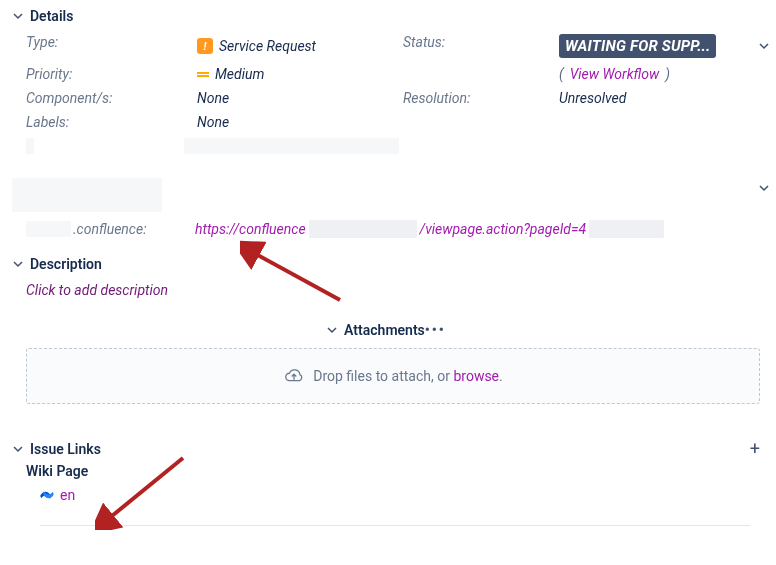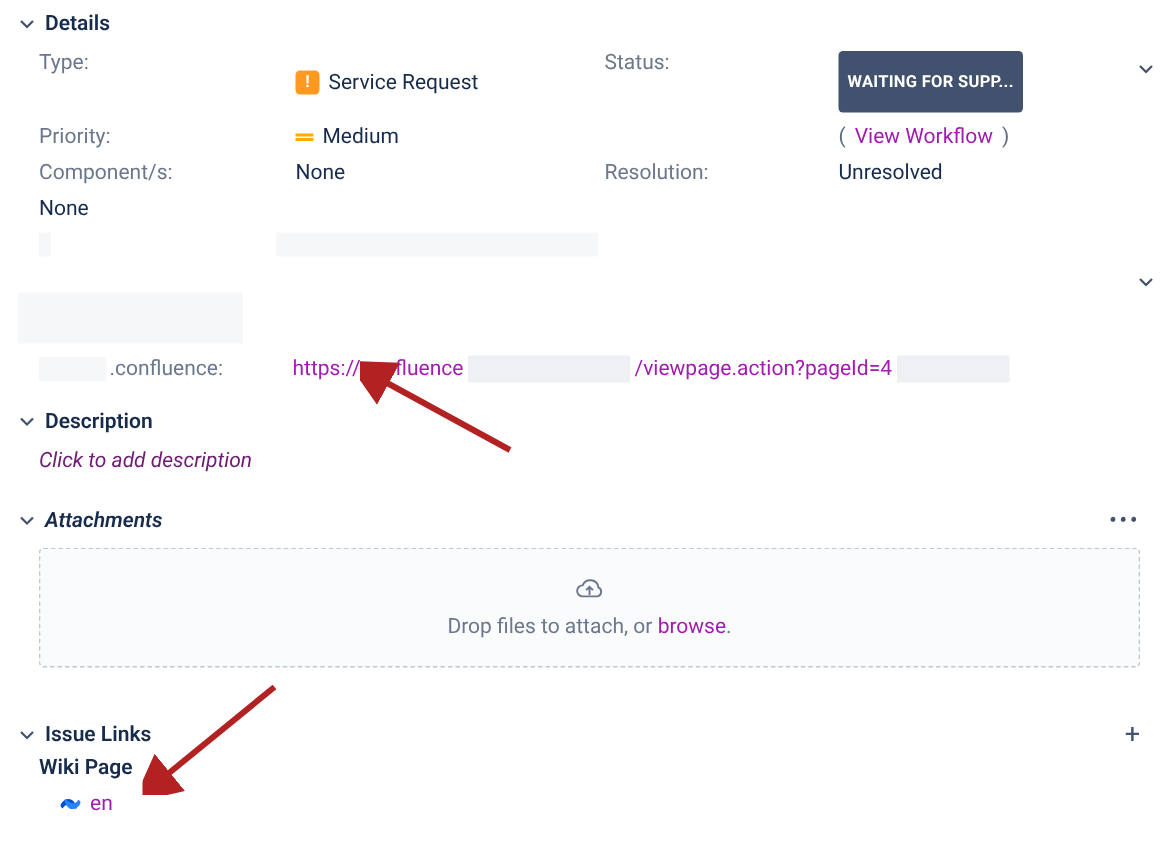--- a/index.html
+++ b/index.html
@@ -32,31 +32,32 @@
     display: inline-flex; align-items: center; justify-content: center;
     color: #42526E;
   }
   .fields {
     display: grid;
     grid-template-columns: 165px 200px 150px 1fr;
     column-gap: 6px;
     row-gap: 8px;
     margin-left: 14px;
     margin-bottom: 4px;
+    font-style: italic;
   }
   .label { color: #6B778C; }
   .value { color: #172B4D; display: flex; align-items: center; gap: 6px; }
   .link { color: #a21caf; cursor: pointer; }
   .badge-status {
     display: inline-block;
     background: #42526E;
     color: #fff;
-    font-size: 11px;
+    font-size: 15px;
     font-weight: 700;
-    padding: 14px 6px;
+    padding: 3px 6px;
     border-radius: 3px;
     letter-spacing: 0.2px;
   }
   .workflow-line { color: #5E6C84; }
   .full-row { grid-column: 1 / -1; display: flex; align-items: center; }
   .redact {
     background: #f6f7f8;
     height: 16px;
     border-radius: 1px;
   }
@@ -70,44 +71,42 @@
   .desc-placeholder {
     color: #701a75;
     font-style: italic;
     margin-left: 14px;
     margin-bottom: 24px;
     cursor: text;
   }
   .attach-header {
     display: flex;
     align-items: center;
-    justify-content: space-between;
+    justify-content: center;
     margin: 0 0 10px 0;
-    font-style: italic;
   }
   .kebab {
     color: #42526E;
     font-weight: 700;
     letter-spacing: 2px;
     cursor: pointer;
     padding-right: 4px;
   }
   .dropzone {
     border: 1px dashed #c1c7d0;
     background: #fafbfc;
     border-radius: 3px;
     padding: 18px 0;
     margin: 0 4px 34px 14px;
     text-align: center;
     color: #6B778C;
     display:flex;
     align-items:center;
     justify-content:center;
     gap:8px;
-    flex-direction:column;
   }
   .cloud-icon { color: #6B778C; display:inline-flex; }
   .issuelinks-header {
     display:flex; align-items:center; justify-content:space-between;
   }
   .plus-icon { color:#42526E; font-size:18px; cursor:pointer; margin-right:4px; }
   .subheading {
     font-weight:600; font-size:14px; color:#172B4D; margin: 4px 0 8px 14px;
   }
   .wiki-link-row {
@@ -179,20 +178,21 @@
     <div></div>
     <div class="value workflow-line">
       (<span class="link">View Workflow</span>)
     </div>
 
     <div class="label">Component/s:</div>
     <div class="value">None</div>
     <div class="label">Resolution:</div>
     <div class="value">Unresolved</div>
 
+    <div class="label">Labels:</div>
     <div class="value">None</div>
     <div></div>
       <div></div>
 
     <div class="full-row">
       <div class="redact" style="width:8px;margin-right:150px"></div>
       <div class="redact" style="width:215px;"></div>
     </div>
     <div class="full-row" style="height:8px"></div>
     <div class="full-row" style="margin-left:-14px">

